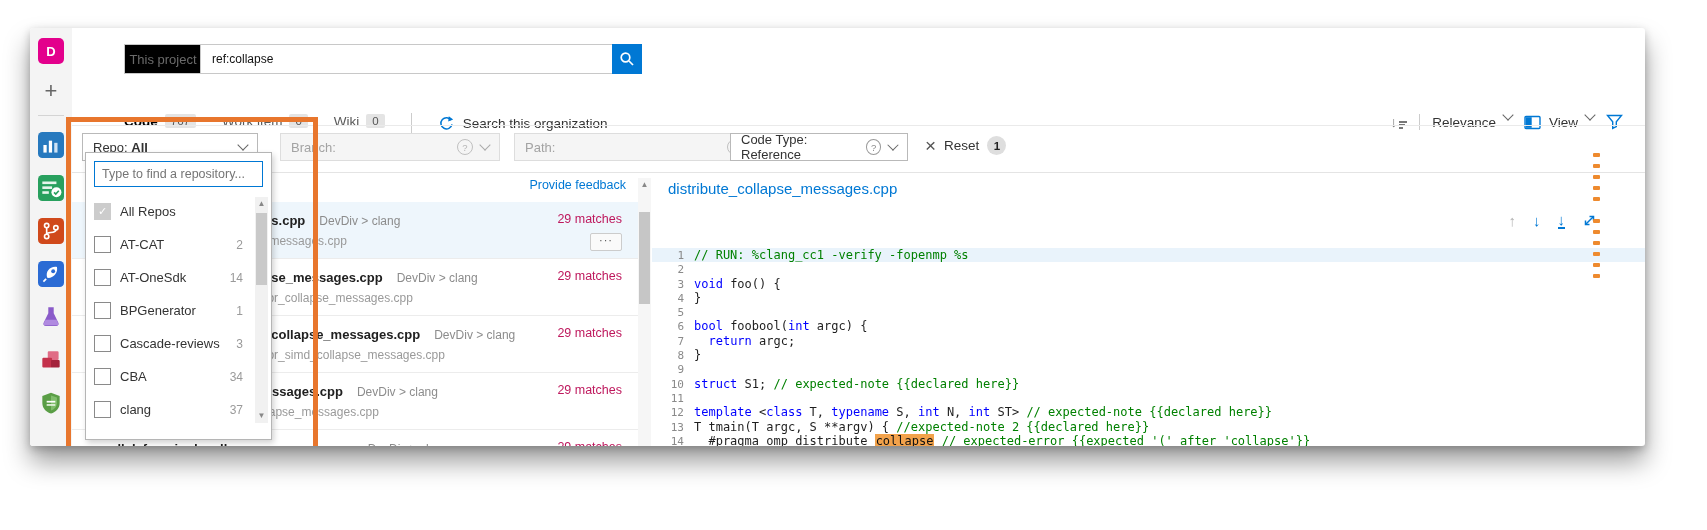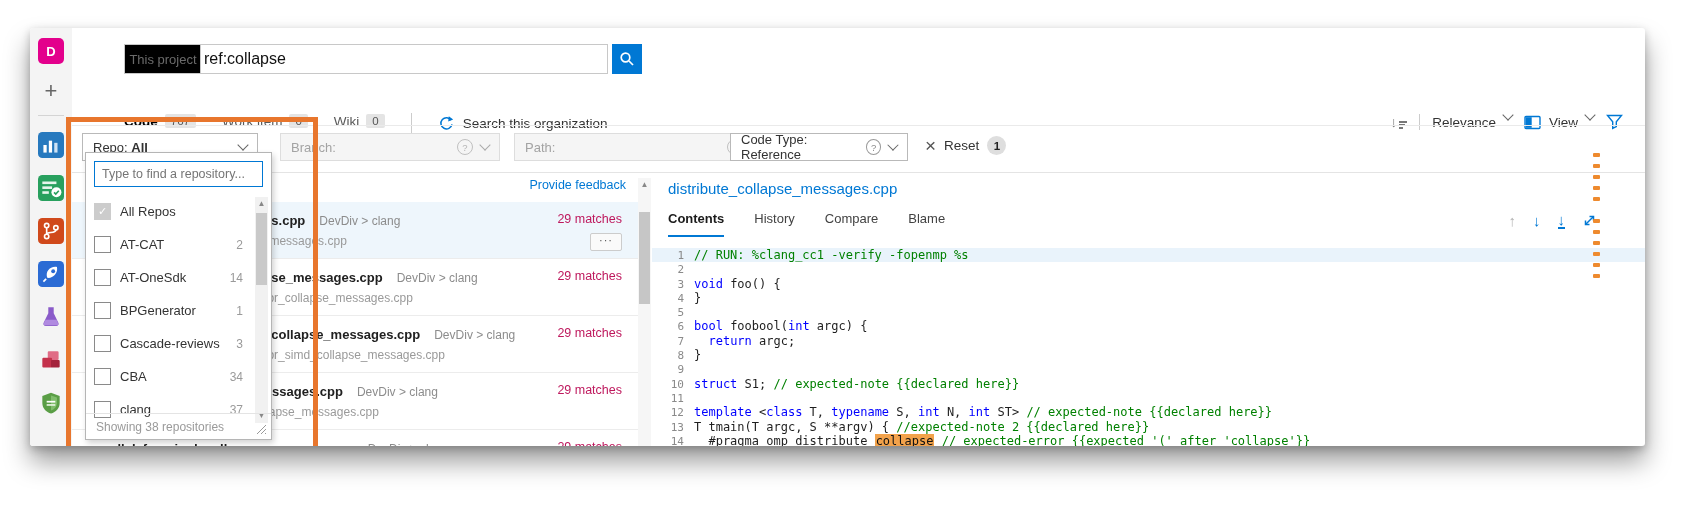--- a/index.html
+++ b/index.html
@@ -15,21 +15,21 @@
              font-weight:bold;font-size:13px;display:flex;align-items:center;justify-content:center}
   .sb-plus{margin-top:16px;color:#666;font-size:22px;line-height:22px;font-weight:300;cursor:pointer}
   .sb-div{width:26px;height:1px;background:#d4d4d4;margin-top:13px}
   .sb-icon{margin-top:15px;width:28px;height:28px;display:flex;align-items:center;justify-content:center}
   
   .search-row{position:absolute;left:42px;top:16px;height:30px}
   .scope-chip{position:absolute;left:52px;top:0;width:76px;height:28px;background:#000000;
               border:1px solid #c8c8c8;border-right:none;color:#6b6b6b;font-size:13px;
               display:flex;align-items:center;justify-content:center}
   .query-input{position:absolute;left:128px;top:0;width:400px;height:28px;border:1px solid #c8c8c8;
-               font-size:16px;padding:0 3px;outline:none;color:#111;font-family:"Liberation Sans",sans-serif}
+               font-size:12px;padding:0 11px;outline:none;color:#111;font-family:"Liberation Sans",sans-serif}
   .search-btn{position:absolute;left:540px;top:0;width:30px;height:30px;background:#0078d4;border:none;
               display:flex;align-items:center;justify-content:center;cursor:pointer}
   
   .tabs-row{position:absolute;left:94px;top:84px;display:flex;align-items:center;gap:26px;height:26px}
   .rtab{display:flex;align-items:center;gap:7px;font-size:13.5px;color:#595959;cursor:pointer;
         padding-bottom:6px;border-bottom:2px solid transparent}
   .rtab.active{color:#000;font-weight:bold;border-bottom:2px solid #0078d4}
   .badge{background:#e4e4e4;color:#555;font-size:11.5px;font-weight:normal;border-radius:2px;padding:1px 6px}
   .tab-vdiv{width:1px;height:20px;background:#ccc;margin-bottom:4px}
   .org-search{display:flex;align-items:flex-end;gap:9px;font-size:13.5px;color:#333;cursor:pointer;margin-bottom:4px}
@@ -299,26 +299,20 @@
         </div>
       </div>
   </div>
   <div class="res-scroll">
     <span class="sc-arrow" style="top:0">▲</span>
     <div class="thumb"></div>
   </div>
 
   <div class="preview">
     <div class="p-title">distribute_collapse_messages.cpp</div>
-    <div class="p-tabs">
-      <span class="p-tab active">Contents</span>
-      <span class="p-tab">History</span>
-      <span class="p-tab">Compare</span>
-      <span class="p-tab">Blame</span>
-    </div>
     <div class="p-icons">
       <span class="ic-up">↑</span>
       <span class="ic-down">↓</span>
       <span class="ic-dl">↓</span>
       <svg width="15" height="15" viewBox="0 0 15 15">
           <line x1="4" y1="11" x2="11" y2="4" stroke="#0078d4" stroke-width="1.5"></line>
           <polyline points="7.5,3.5 11.5,3.5 11.5,7.5" fill="none" stroke="#0078d4" stroke-width="1.5"></polyline>
           <polyline points="3.5,7.5 3.5,11.5 7.5,11.5" fill="none" stroke="#0078d4" stroke-width="1.5"></polyline>
         </svg>
     </div>
@@ -391,25 +385,17 @@
           <span class="cb"></span>
           <span>clang</span>
           <span class="repo-count">37</span>
         </div>
       </div>
     <div class="repo-scroll">
       <span class="sc-arrow" style="top:0">▲</span>
       <div class="thumb"></div>
       <span class="sc-arrow" style="bottom:0">▼</span>
     </div>
-    <div class="repo-footer">
-      <span>Showing 38 repositories</span>
-      <svg class="grip" width="11" height="11" viewBox="0 0 11 11">
-          <line x1="10" y1="1" x2="1" y2="10" stroke="#999" stroke-width="1"></line>
-          <line x1="10" y1="5" x2="5" y2="10" stroke="#999" stroke-width="1"></line>
-          <line x1="10" y1="9" x2="9" y2="10" stroke="#999" stroke-width="1"></line>
-        </svg>
-    </div>
   </div>
 
   <div class="orange-box"></div>
 
 </div>
 
 </body></html>

